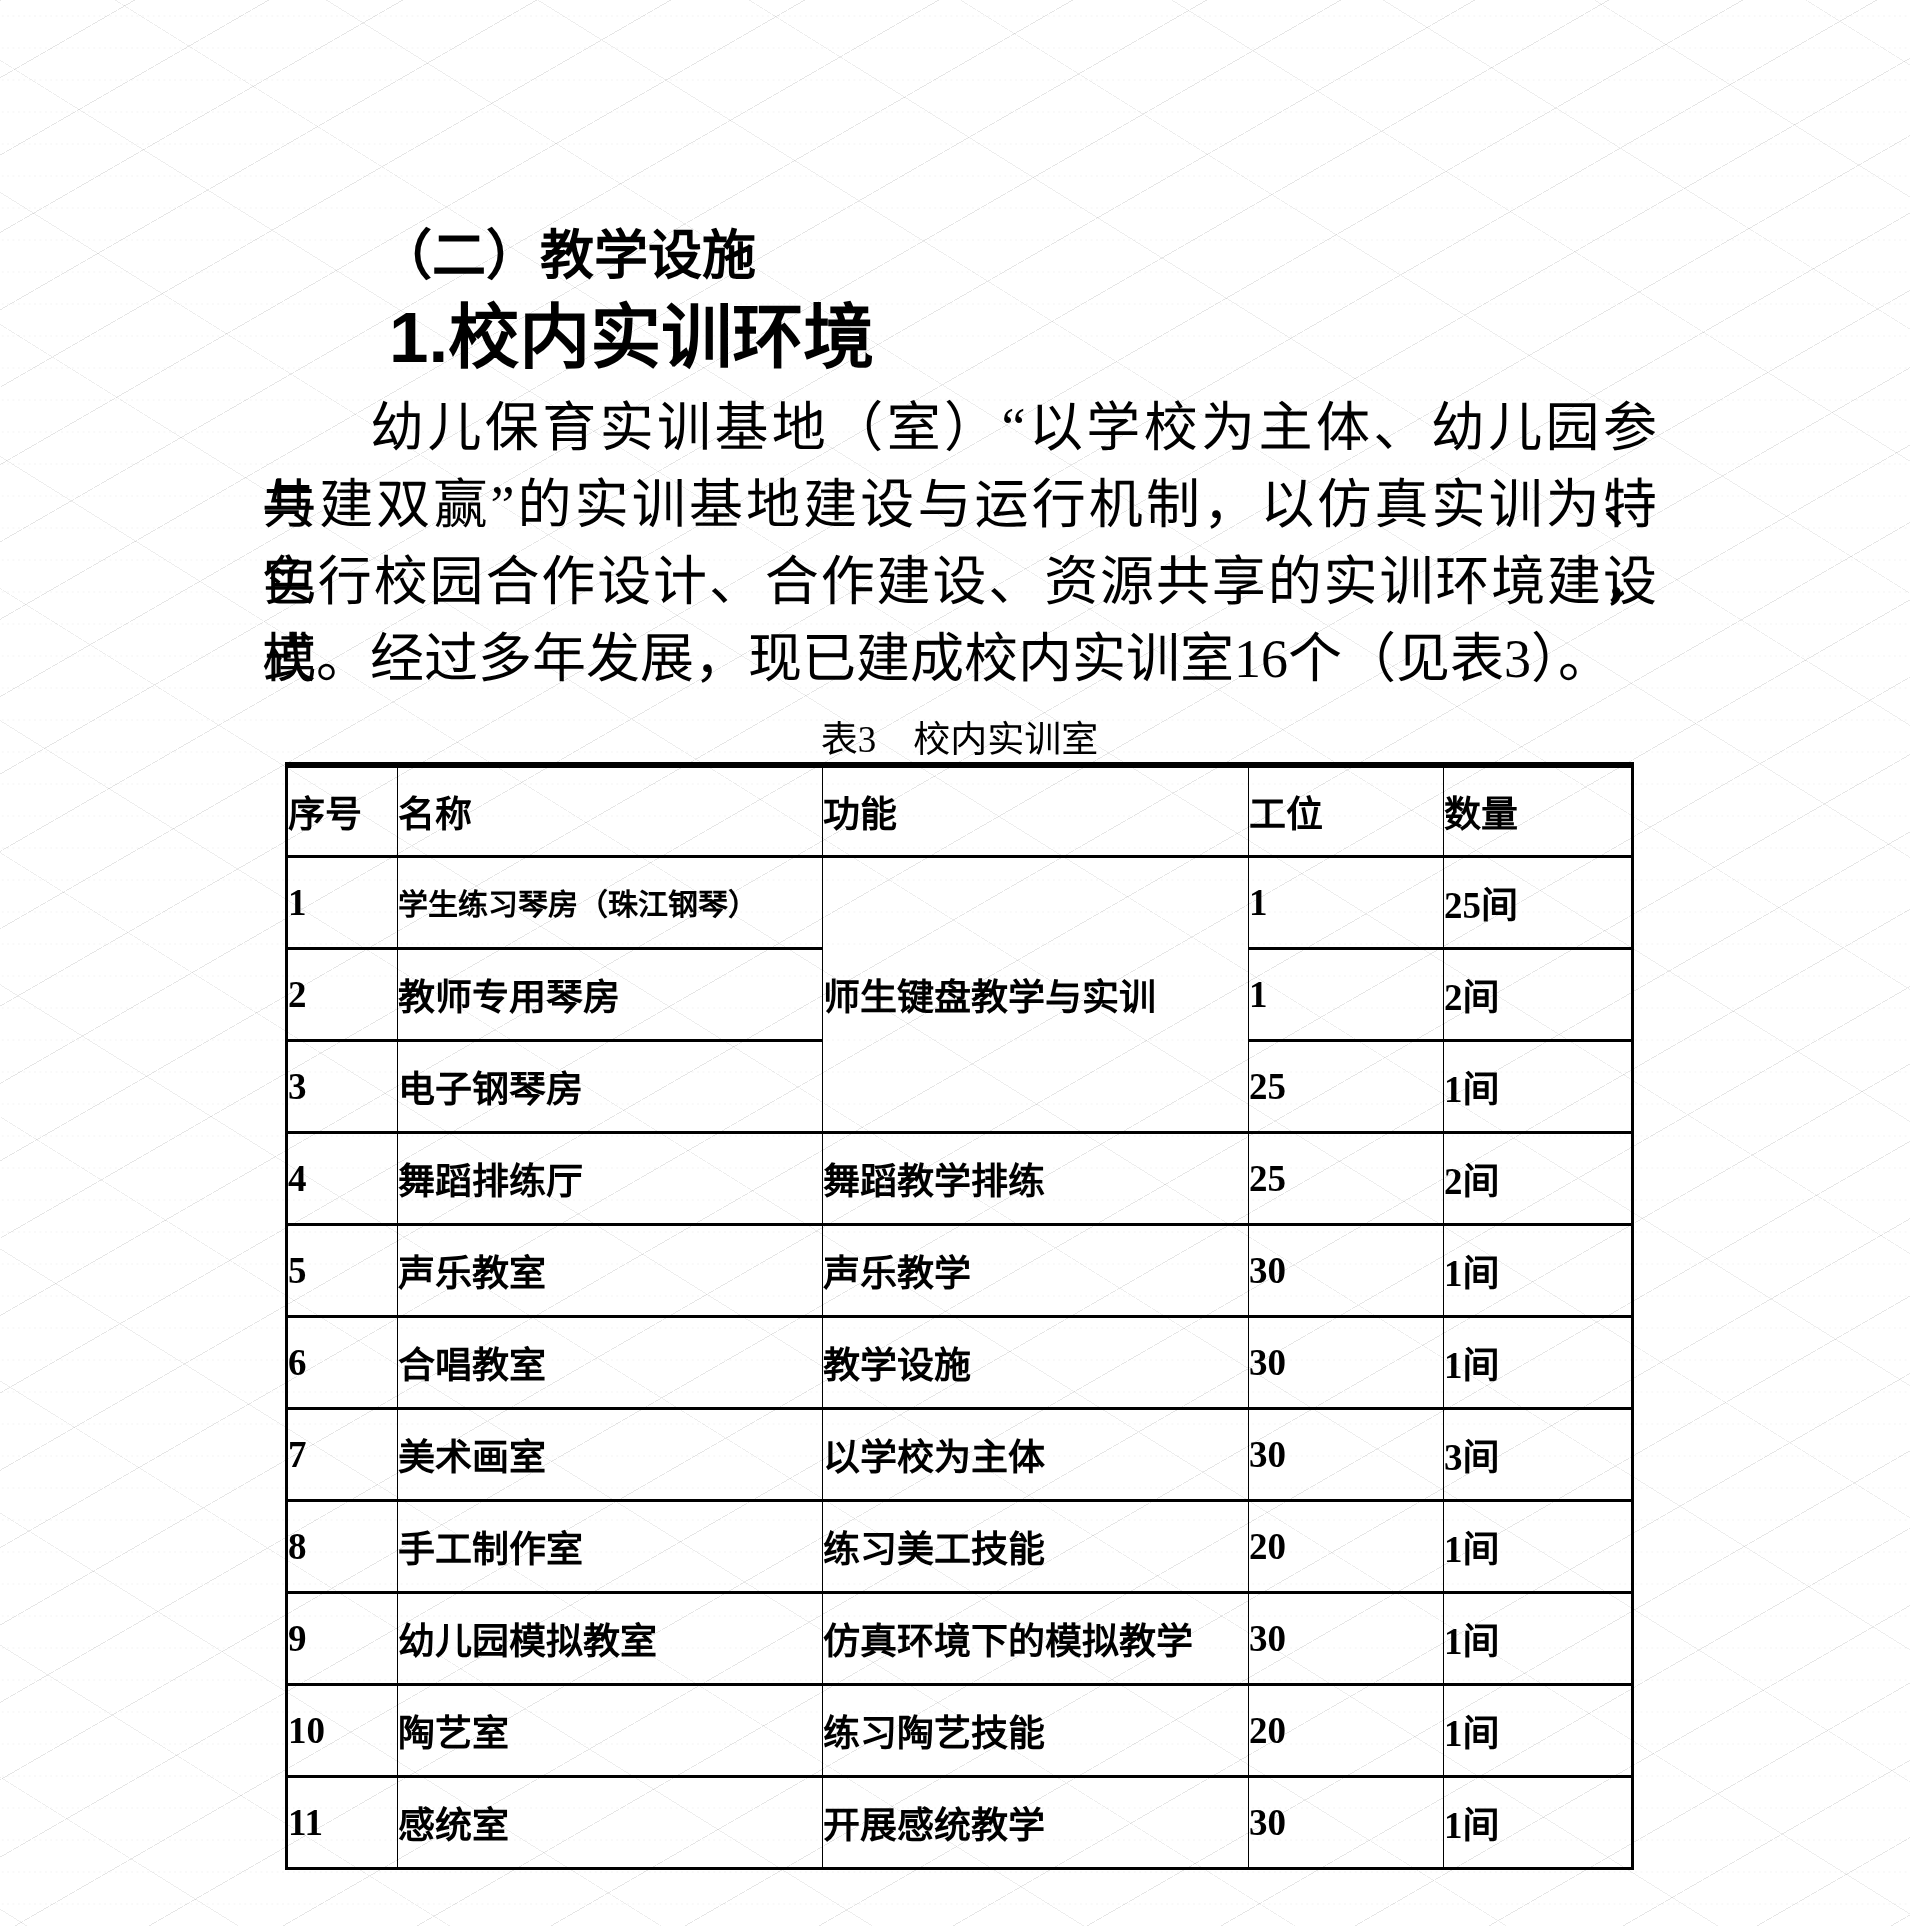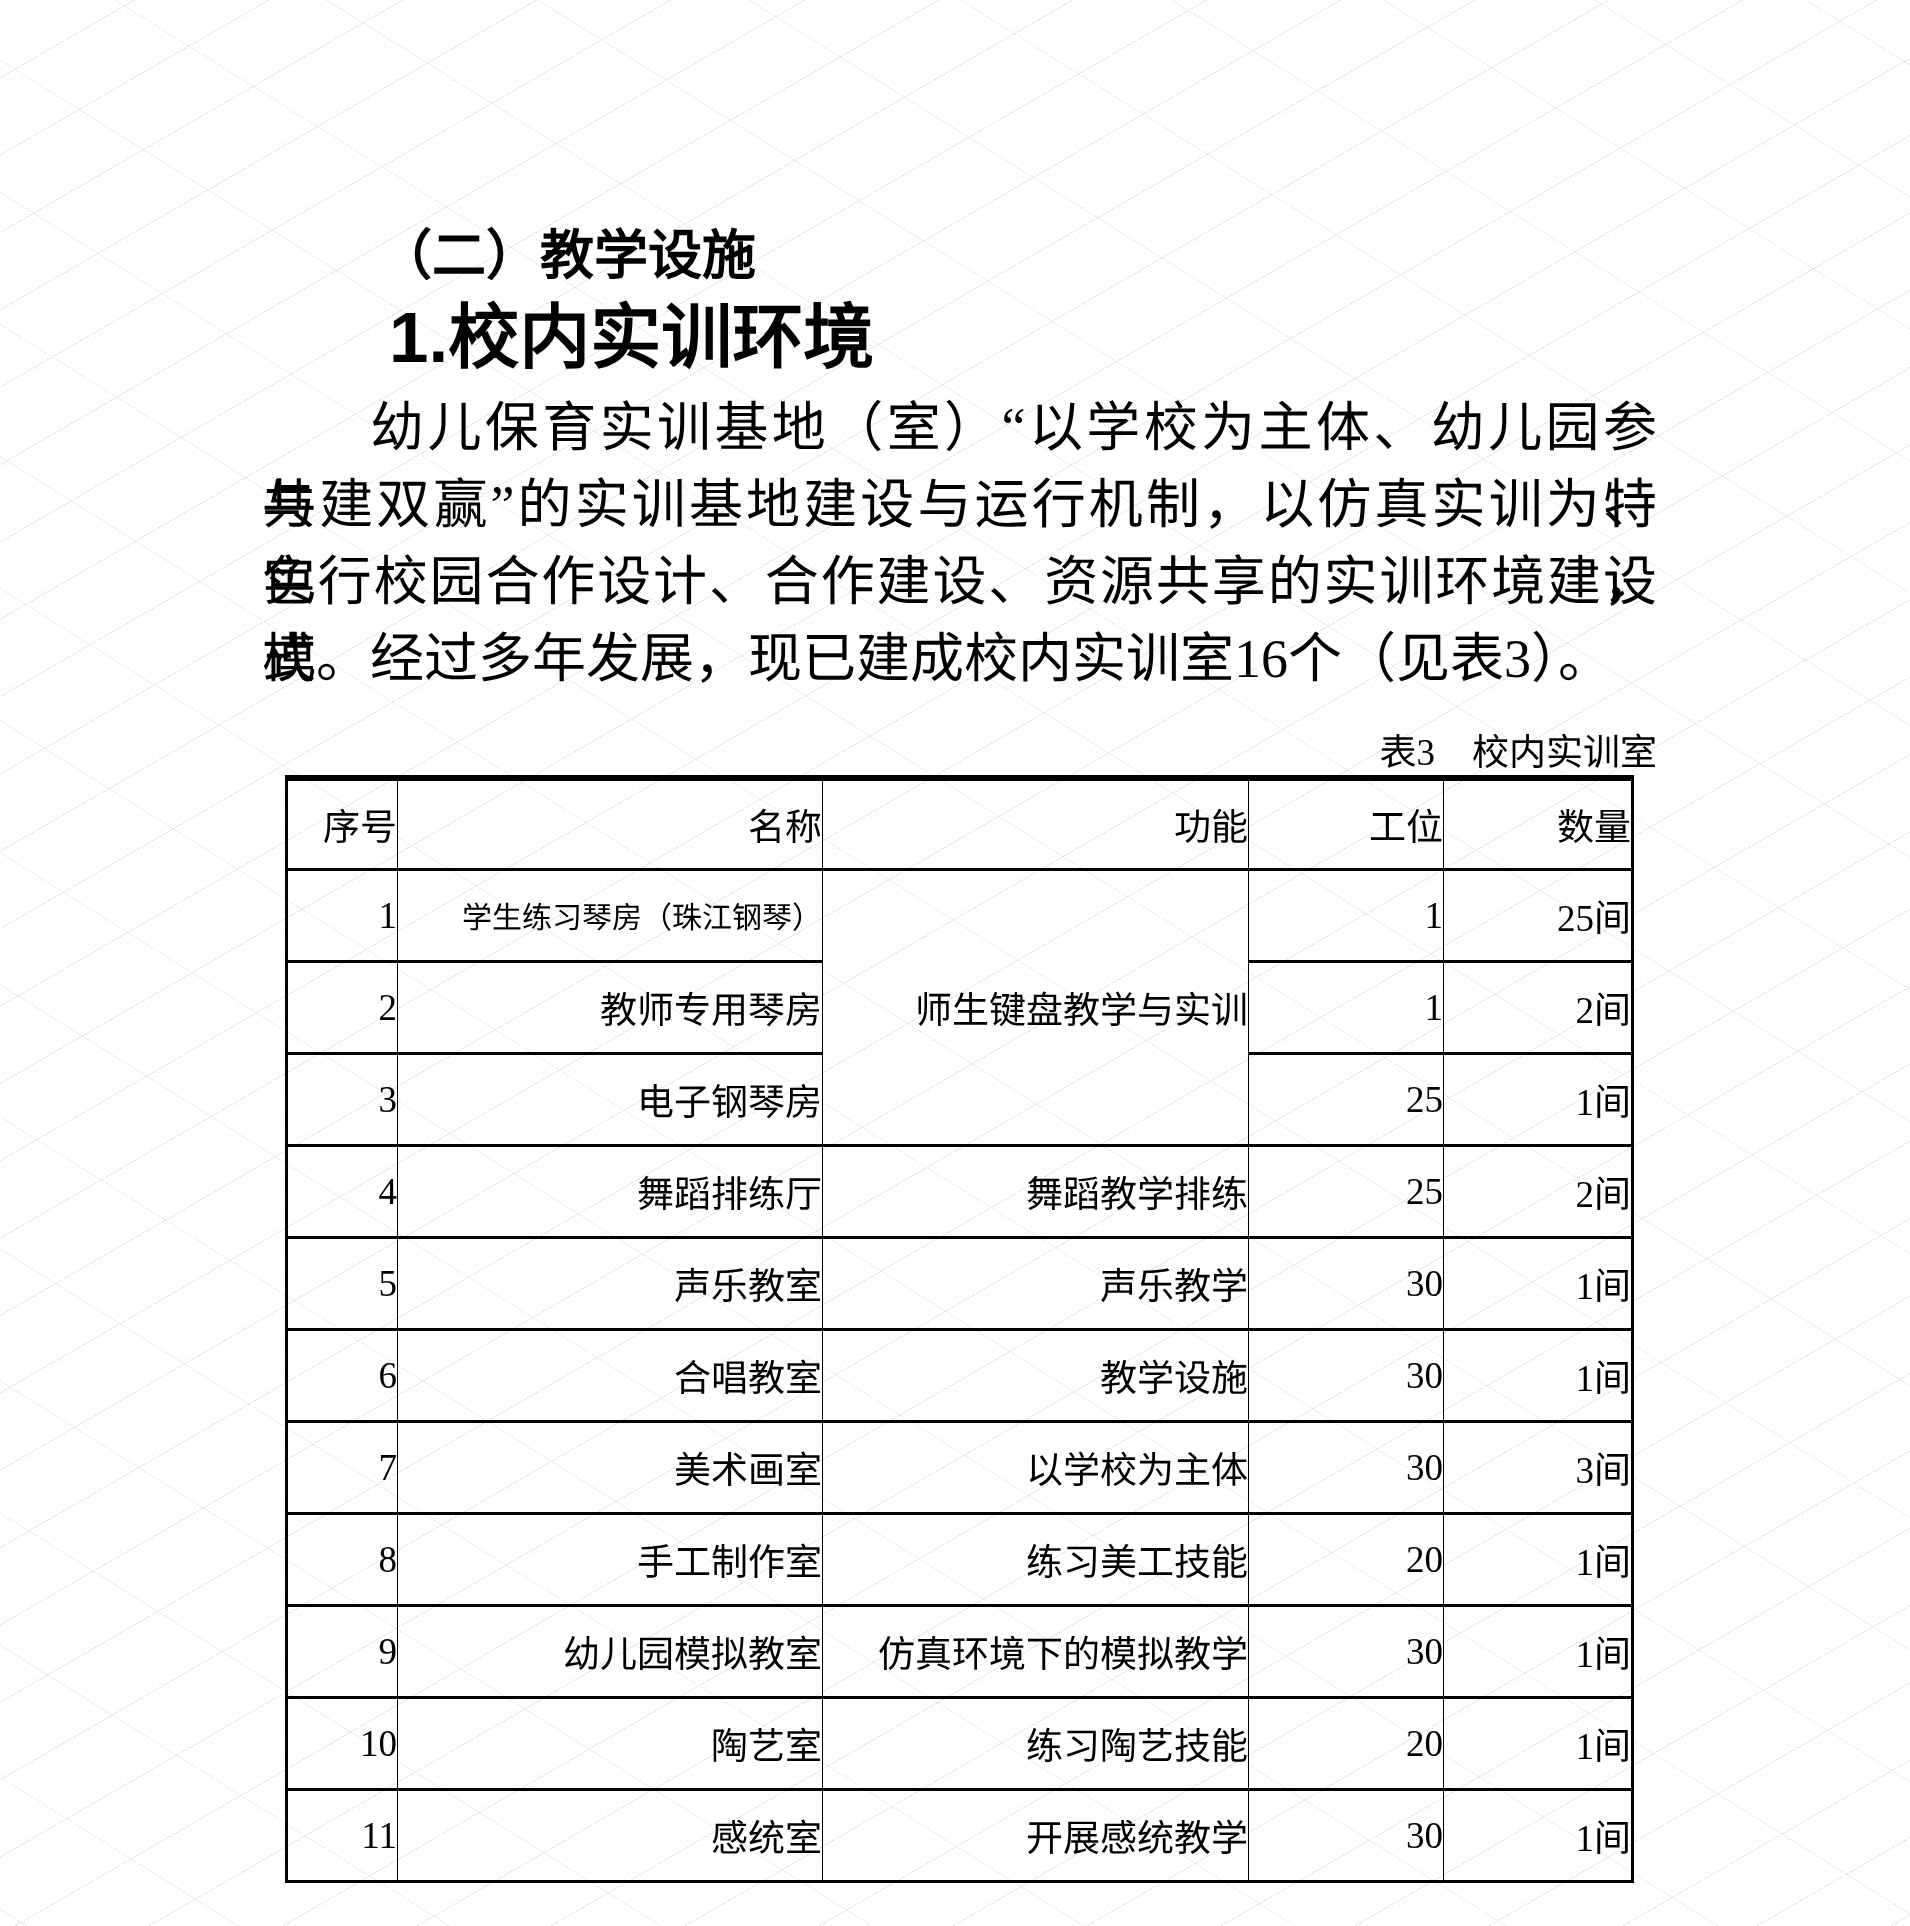--- a/index.html
+++ b/index.html
@@ -36,36 +36,36 @@
   .line.last { text-align-last: left; }
   .indent-first { text-indent: 108px; margin-top: 12px; }
 
   .h2 { font-size: 54px; line-height: 81px; height: 81px; padding-left: 116px; font-weight: bold; }
   .h3 {
     font-size: 71px; line-height: 81px; height: 81px; padding-left: 127px;
     font-family: "Liberation Sans", "DejaVu Sans", sans-serif; font-weight: 700;
   }
 
   .caption {
-    margin-top: 33px;
+    margin-top: 20px;
     font-size: 37px; line-height: 44px; height: 44px;
-    text-align: right;
+    text-align: center;
   }
 
   table.facilities {
     width: 1346px; margin: 0 auto;
     border-collapse: collapse; table-layout: fixed;
     font-size: 37px;
     border: 3.9px solid #000; border-top-width: 6.2px;
   }
   table.facilities th, table.facilities td {
     border: 1.9px solid #000;
     border-top-width: 3.5px; border-bottom-width: 3.5px;
-    text-align: right; vertical-align: middle;
-    padding: 0; font-weight: 400; white-space: nowrap;
+    text-align: left; vertical-align: middle;
+    padding: 0; font-weight: 700; white-space: nowrap;
   }
   table.facilities thead tr { height: 91px; }
   table.facilities tbody tr { height: 92px; }
   td.tight { font-size: 30px; }
 </style>
 </head>
 <body>
 
 <div class="bg-diag"></div>
 <div class="bg-dots"></div>

